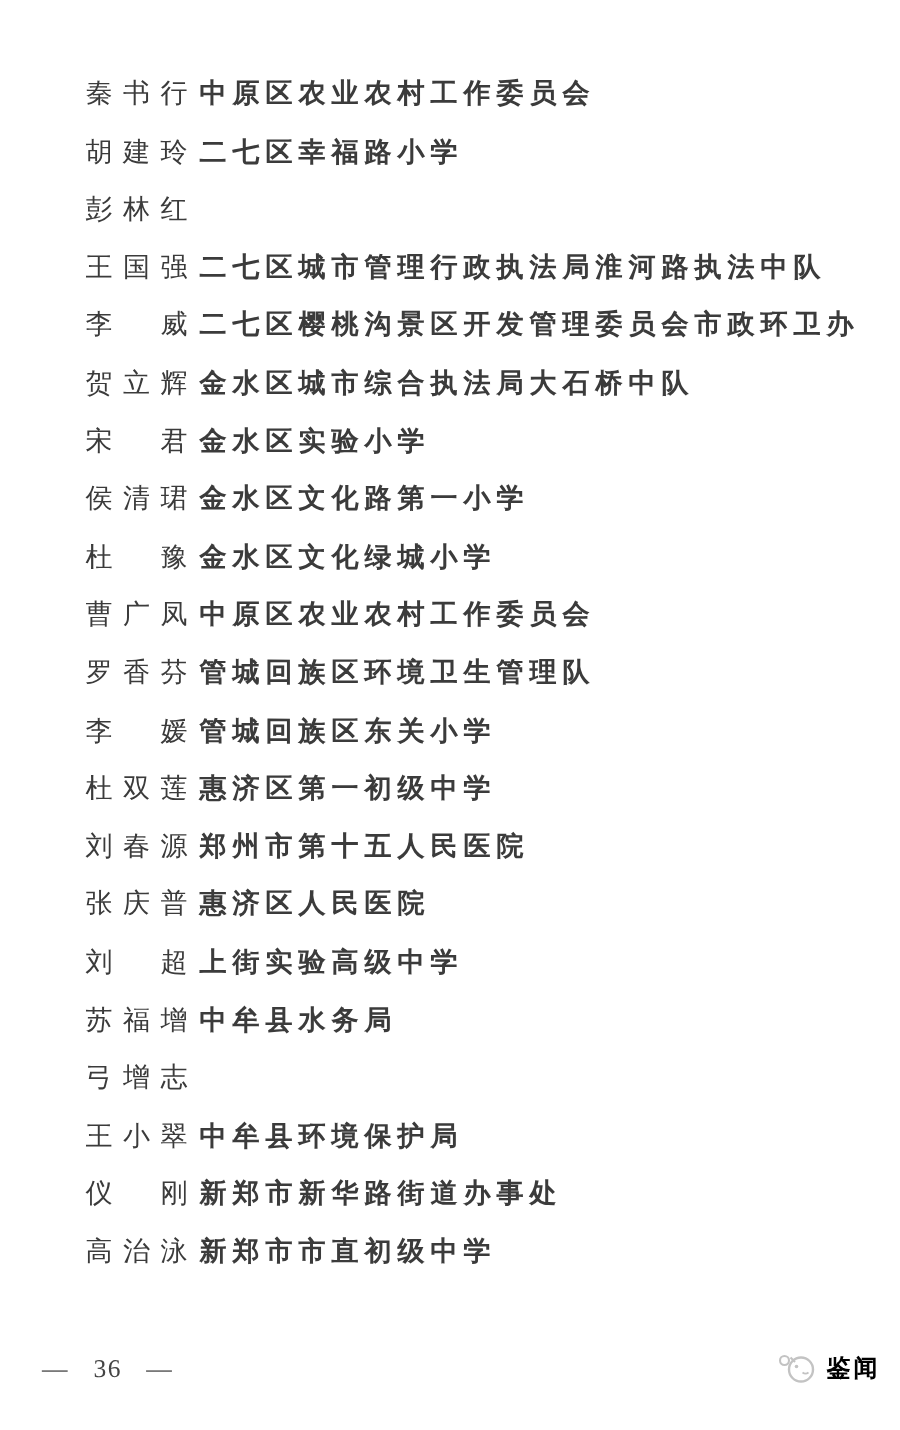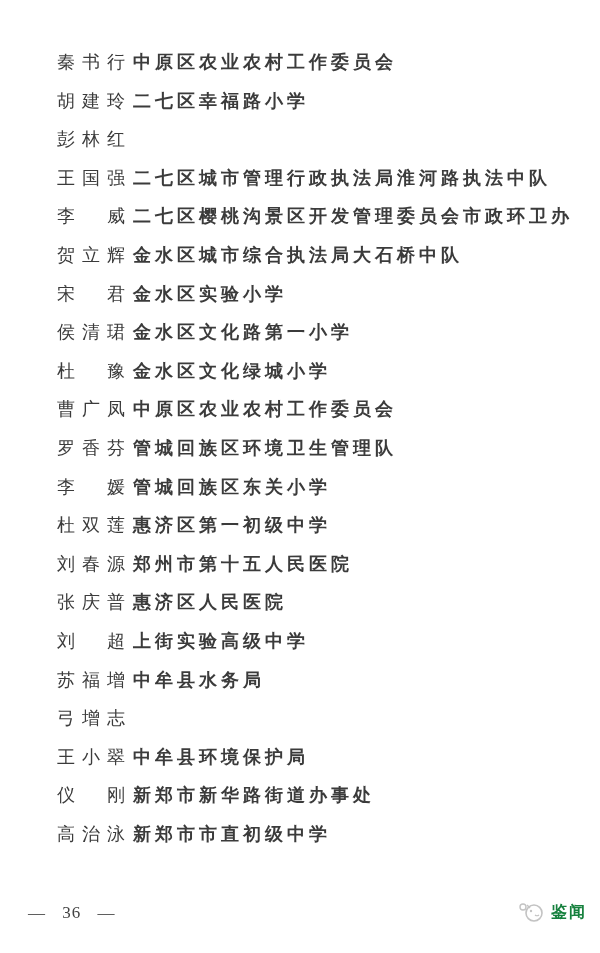--- a/index.html
+++ b/index.html
@@ -179,14 +179,14 @@
 <div class="watermark">
   <span class="watermark-icon">
     <svg width="30" height="24" viewBox="0 0 30 24" fill="none" xmlns="http://www.w3.org/2000/svg">
       <circle cx="17" cy="13" r="8" stroke="#c3c3c3" stroke-width="1.6"></circle>
       <circle cx="6" cy="7" r="3" stroke="#c3c3c3" stroke-width="1.4"></circle>
       <path d="M10 5 L13 8" stroke="#c3c3c3" stroke-width="1.4"></path>
       <circle cx="14" cy="11" r="1.2" fill="#c3c3c3"></circle>
       <path d="M18 15 q2 1.5 4 0" stroke="#c3c3c3" stroke-width="1.2"></path>
     </svg>
   </span>
-  <span class="watermark-label" style="color: #15803d;">鉴闻</span>
+  <span class="watermark-label" style="color: #000000;">鉴闻</span>
 </div>
 
 </body></html>

